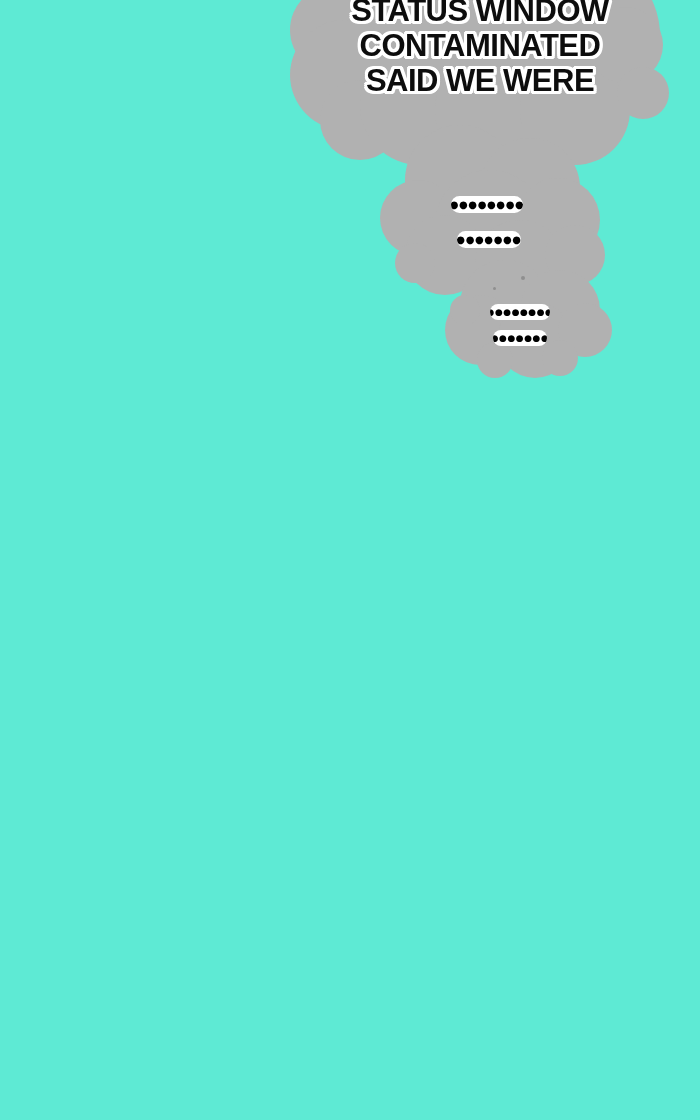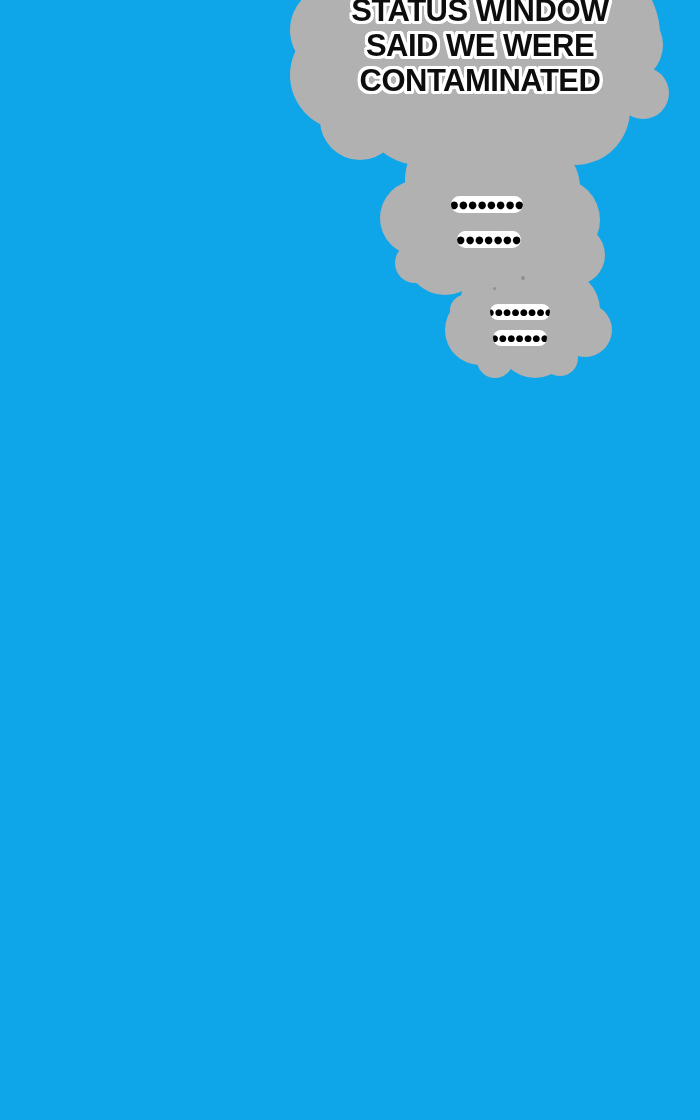--- a/index.html
+++ b/index.html
@@ -4,21 +4,21 @@
 <style>
   html, body {
     margin: 0;
     padding: 0;
     background: #000000;
   }
   .stage {
     position: relative;
     width: 700px;
     height: 1120px;
-    background: #0ea5e9;
+    background: #5eead4;
     overflow: hidden;
     font-family: "Liberation Sans", "DejaVu Sans", sans-serif;
   }
   .cloud-svg {
     position: absolute;
     left: 0;
     top: 0;
   }
   .bubble-text {
     position: absolute;
@@ -99,22 +99,22 @@
       <circle cx="535" cy="340" r="38"></circle>
       <circle cx="585" cy="330" r="27"></circle>
       <circle cx="495" cy="360" r="18"></circle>
       <circle cx="560" cy="358" r="18"></circle>
       <circle cx="465" cy="310" r="15"></circle>
     </g>
   </svg>
 
   <div class="bubble-text">
     <span class="line">STATUS WINDOW</span>
+    <span class="line">CONTAMINATED</span>
     <span class="line">SAID WE WERE</span>
-    <span class="line">CONTAMINATED</span>
   </div>
 
   <div class="dots-pill pill-a">●●●●●●●●</div>
   <div class="dots-pill pill-b">●●●●●●●</div>
   <div class="dots-pill pill-c">●●●●●●●●</div>
   <div class="dots-pill pill-d">●●●●●●●</div>
 
   <div class="ink-speck speck-1"></div>
   <div class="ink-speck speck-2"></div>
 

